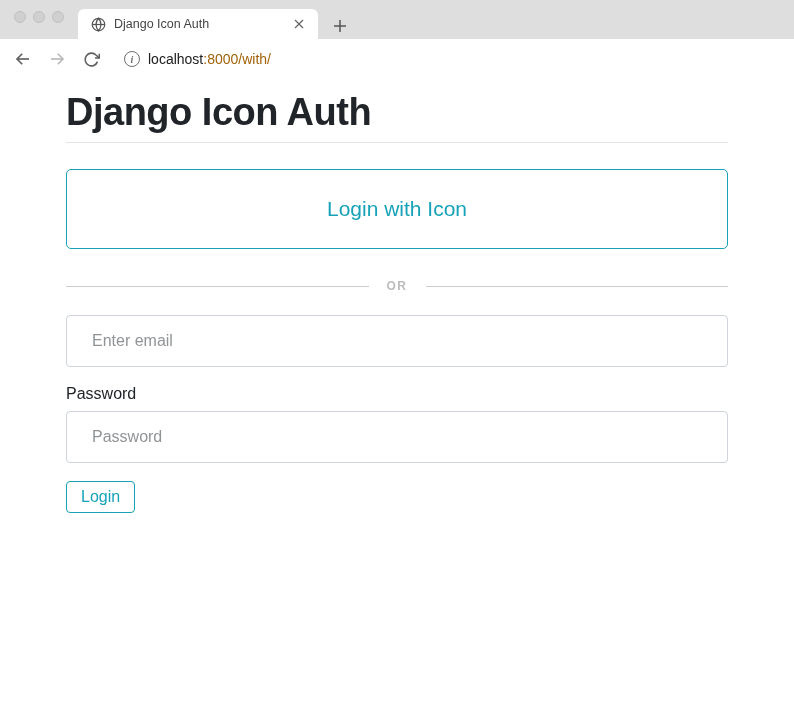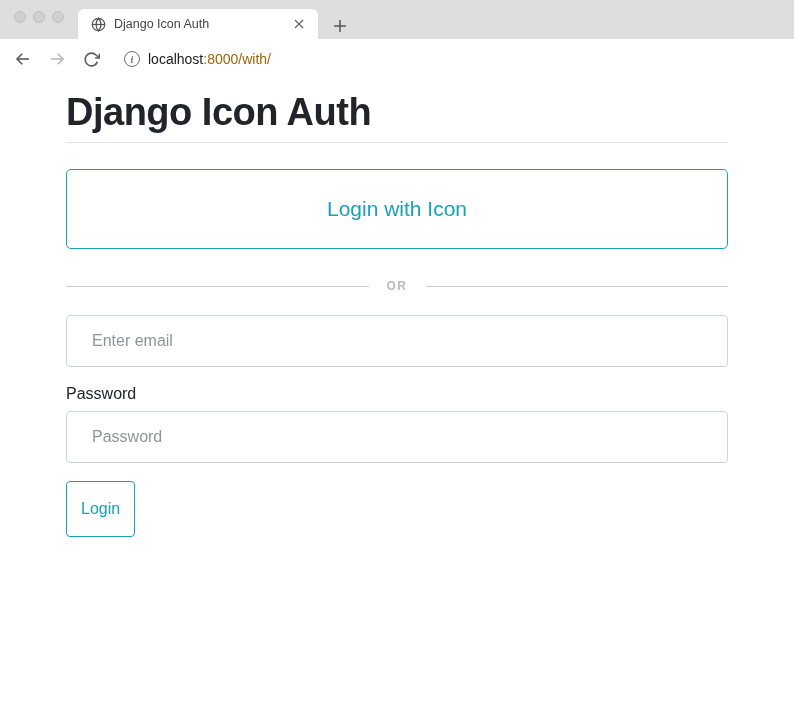--- a/index.html
+++ b/index.html
@@ -197,21 +197,21 @@
       border-radius: 4px;
       padding: 0 25px;
       font-size: 16px;
       color: #495057;
       background: #fff;
     }
     .form-input::placeholder {
       color: #909497;
     }
     .login-btn {
-      height: 56px;
+      height: 32px;
       padding: 0 14px;
       border: 1px solid #17a2b8;
       background: #ffffff;
       color: #17a2b8;
       font-size: 16px;
       border-radius: 4px;
       cursor: pointer;
     }
   </style>
 </head>

